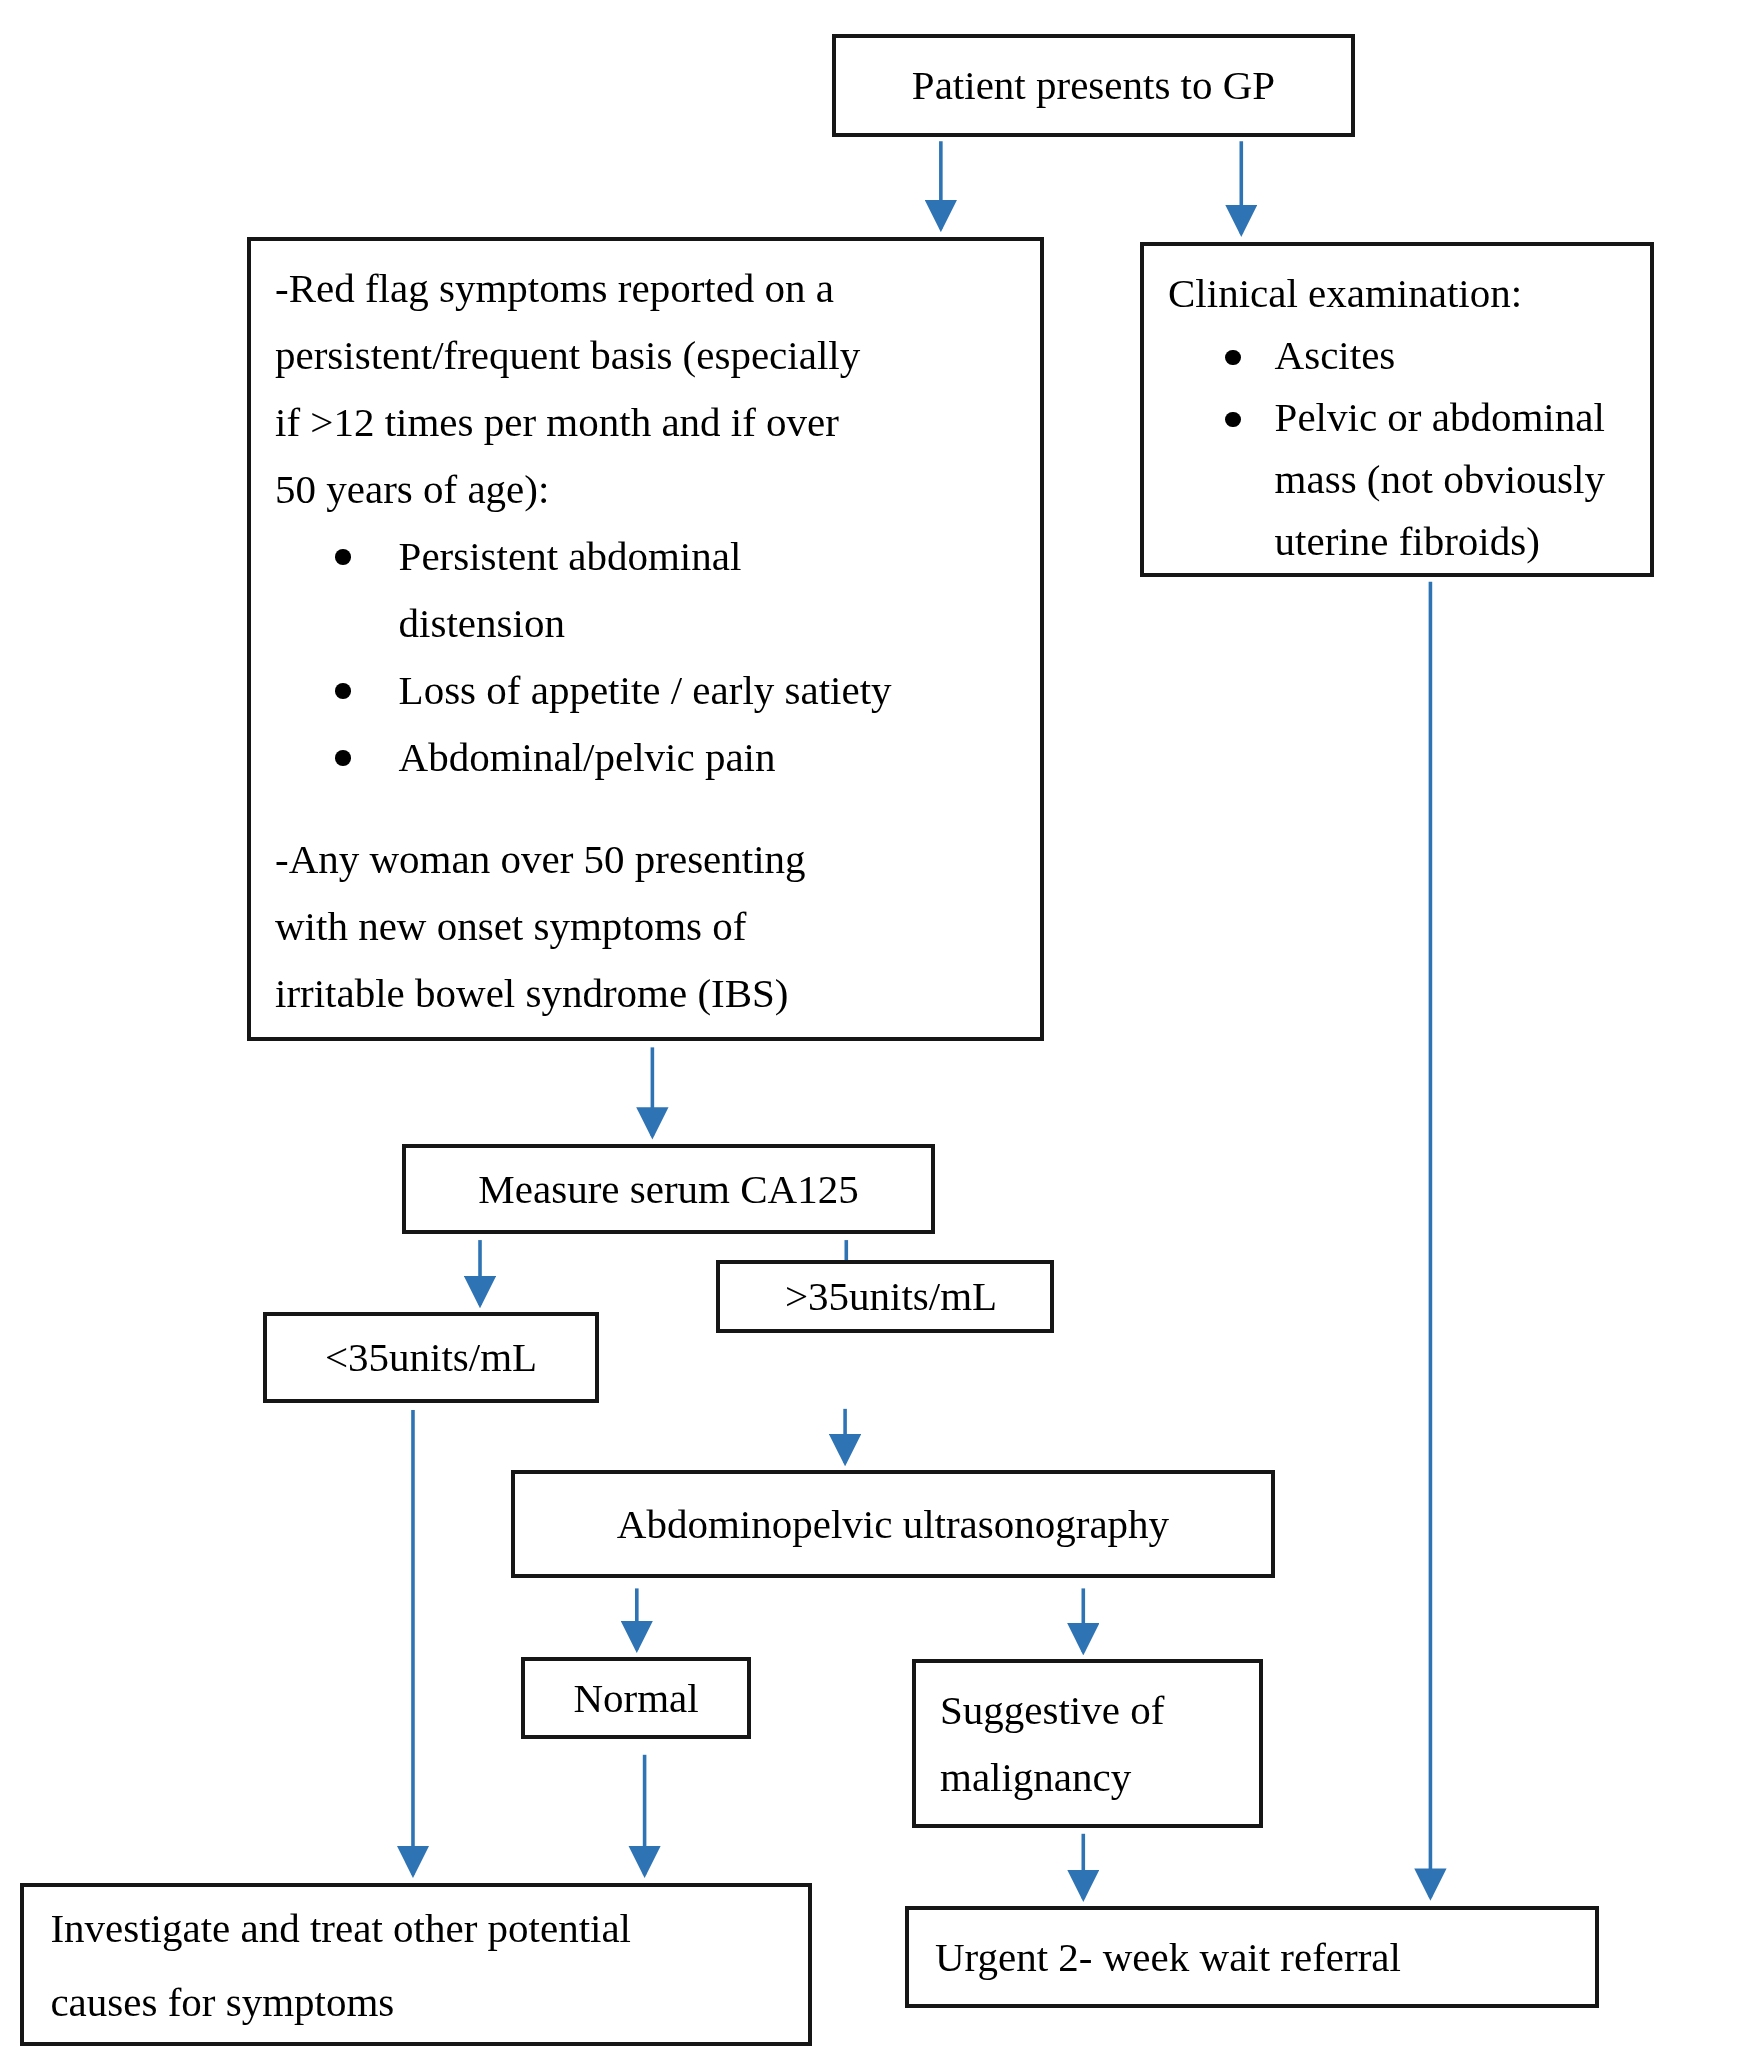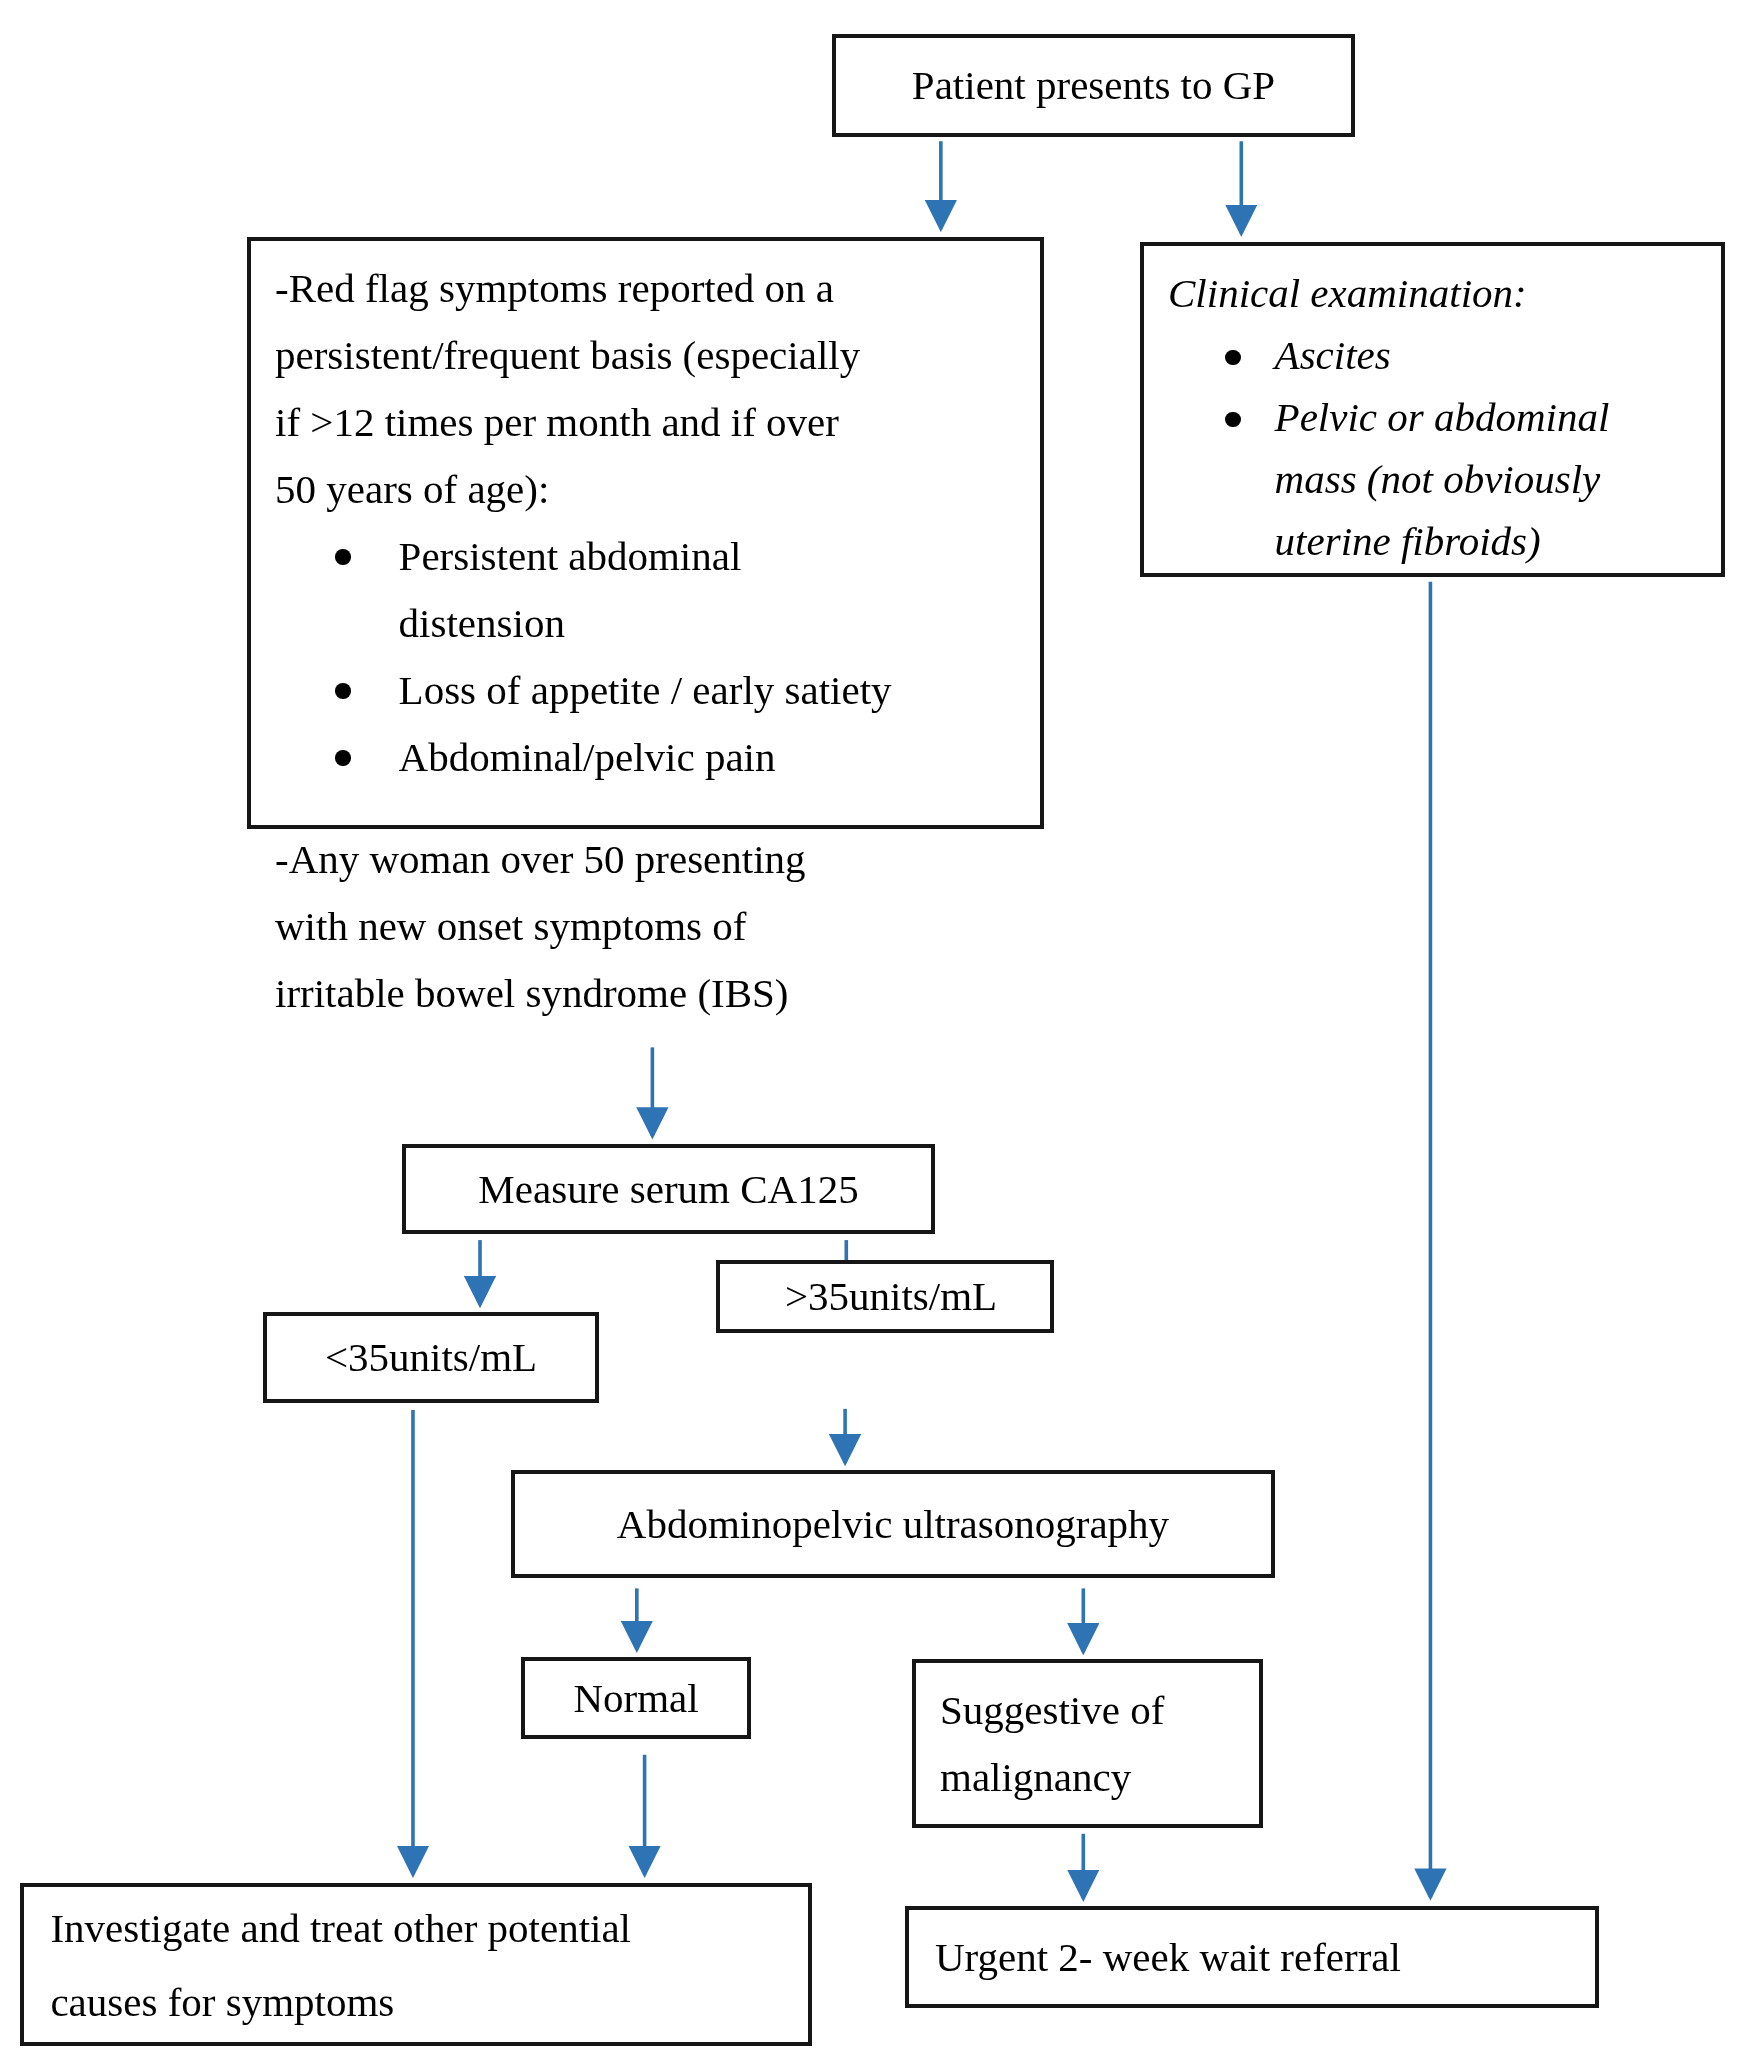--- a/index.html
+++ b/index.html
@@ -36,22 +36,22 @@
   .bullet-row { display: flex; align-items: flex-start; }
   .bullet-dot {
     flex: 0 0 auto;
     width: 15.6px; height: 15.6px;
     border-radius: 50%;
     background: #000;
     margin-top: 26px;
   }
   
   #node-patient      { left: 832px; top: 34px;   width: 523px;  height: 103px; }
-  #node-redflag      { left: 247px;  top: 237px;  width: 797px; height: 592px; padding: 14.4px 21.5px 0 24px; }
-  #node-clinical     { left: 1140px; top: 242px;  width: 585px;  height: 335px;  padding: 15.6px 14.4px 0 24px; line-height: 62px; font-style: italic; }
+  #node-redflag      { left: 247px;  top: 237px;  width: 797px; height: 804px; padding: 14.4px 21.5px 0 24px; }
+  #node-clinical     { left: 1140px; top: 242px;  width: 514px;  height: 335px;  padding: 15.6px 14.4px 0 24px; line-height: 62px; }
   #node-ca125        { left: 402px;  top: 1144px; width: 533px;  height: 90px; }
   #node-ca125-low    { left: 263px;  top: 1312px; width: 336px;  height: 91px; }
   #node-ca125-high   { left: 716px; top: 1260px; width: 338px;  height: 73px; padding-left: 12px; }
   #node-ultrasound   { left: 511px;  top: 1470px; width: 764px; height: 108px; }
   #node-normal       { left: 521px;  top: 1657px; width: 230px;  height: 82px; }
   #node-suggestive   { left: 912px; top: 1659px; width: 351px;  height: 169px; padding-left: 24px; }
   #node-investigate  { left: 20.4px;   top: 1883px; width: 792px; height: 163px; line-height: 74px; }
   #node-urgent       { left: 905px; top: 1906px; width: 694px; height: 102px; }
   #node-redflag .indent-dot  { margin-left: 60px; }
   #node-redflag .bullet-text { margin-left: 48px; white-space: pre-line; }

